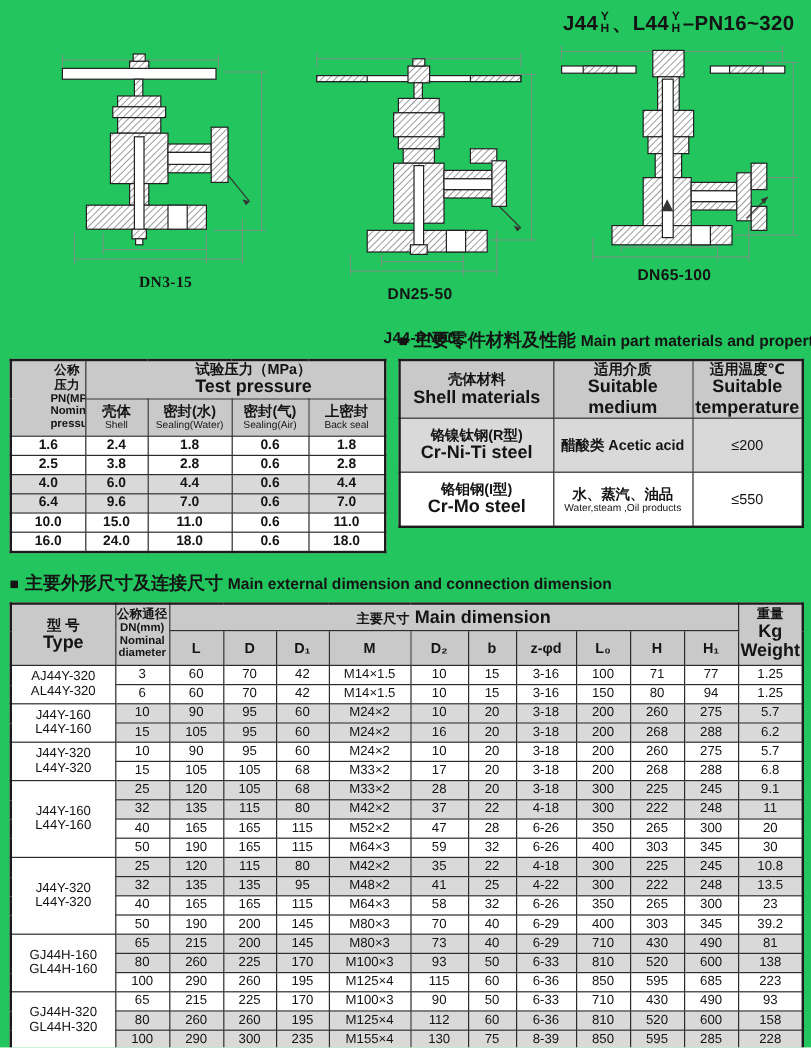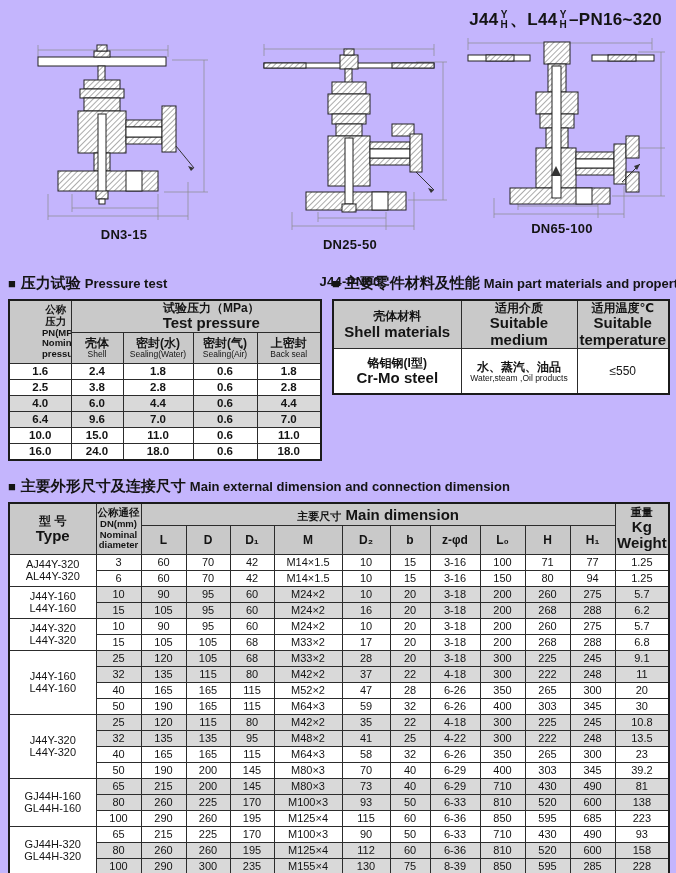--- a/index.html
+++ b/index.html
@@ -1,16 +1,16 @@
 <!DOCTYPE html>
 <html><head>
 <meta charset="utf-8">
 <style>
   html,body{margin:0;padding:0;background:#fff;}
-  .page{position:relative;width:676px;height:873px;background:#c4b5fd;overflow:hidden;
+  .page{position:relative;width:676px;height:873px;background:#22c55e;overflow:hidden;
         font-family:"Liberation Sans","DejaVu Sans",sans-serif;color:#141414;}
   
   .title{position:absolute;top:8px;right:14px;font-size:17px;font-weight:700;
          display:flex;align-items:center;letter-spacing:.3px;}
   .frac{display:inline-flex;flex-direction:column;line-height:.95;font-size:10px;
         font-weight:700;margin:0 2px;text-align:center;}
   
   .fig{position:absolute;}
   .fig svg{display:block;}
   .fig-cap{font-weight:700;font-size:13px;text-align:center;margin-top:3px;letter-spacing:.3px;}
@@ -60,21 +60,21 @@
       <span>H</span>
     </span>
     <span>、L44</span>
     <span class="frac">
       <span>Y</span>
       <span>H</span>
     </span>
     <span>–PN16~320</span>
   </div>
 
-  <div class="fig" style="left:8px;top:42px;width:232px;">
+  <div class="fig" style="left:22px;top:42px;width:232px;font-family:Liberation Serif, serif;">
     <svg viewBox="0 0 230 182" width="230" height="182">
       <defs>
         <pattern id="hA" patternUnits="userSpaceOnUse" width="4" height="4" patternTransform="rotate(45)">
           <rect width="4" height="4" fill="#fff"></rect>
             <line x1="0" y1="0" x2="0" y2="4" stroke="#5a5a5a" stroke-width="1"></line>
         </pattern>
       </defs>
 
       <g stroke="#8a8a8a" stroke-width="0.7" fill="none">
         <line x1="30" y1="8" x2="160" y2="8"></line>
@@ -212,23 +212,20 @@
         <path d="M188,128 l-6,2 l3,4 z" fill="#333" stroke="none"></path>
         <rect x="58" y="152" width="100" height="16" fill="url(#hC)"></rect>
         <rect x="124" y="152" width="16" height="16" fill="#fff"></rect>
         <rect x="100" y="30" width="9" height="132" fill="#fff"></rect>
         <path d="M104,130 l5,10 h-10 z" fill="#333" stroke="none"></path>
       </g>
     </svg>
     <div class="fig-cap">DN65-100</div>
   </div>
 
-  <div class="sec-head" style="left:8px;top:274px;">
-    <span class="mk">■</span><span class="cn">压力试验</span><span class="en">Pressure test</span>
-  </div>
 
   <table class="tbl" id="pressure-table" style="left:8px;top:299px;width:312px;">
     <colgroup>
         <col style="width:62px">
         <col style="width:52px">
         <col style="width:70px">
         <col style="width:64px">
         <col style="width:64px">
       </colgroup>
     <thead>
@@ -329,20 +326,30 @@
           <div class="cn-b">适用介质</div>
             <div class="en-10">Suitable medium</div>
         </th>
         <th class="hdr">
           <div class="cn-b">适用温度℃</div>
             <div class="en-10">Suitable temperature</div>
         </th>
       </tr>
     </thead>
     <tbody>
+        <tr class="shaded">
+          <td>
+            <div class="cn-b">铬镍钛钢(R型)</div>
+            <div class="en-10">Cr-Ni-Ti steel</div>
+          </td>
+          <td>
+            <div class="cn-b">醋酸类 Acetic acid</div>
+          </td>
+          <td class="temp-cell">≤200</td>
+        </tr>
         <tr>
           <td>
             <div class="cn-b">铬钼钢(I型)</div>
             <div class="en-10">Cr-Mo steel</div>
           </td>
           <td>
             <div class="cn-b">水、蒸汽、油品</div>
             <div class="en-9">Water,steam ,Oil products</div>
           </td>
           <td class="temp-cell">≤550</td>

